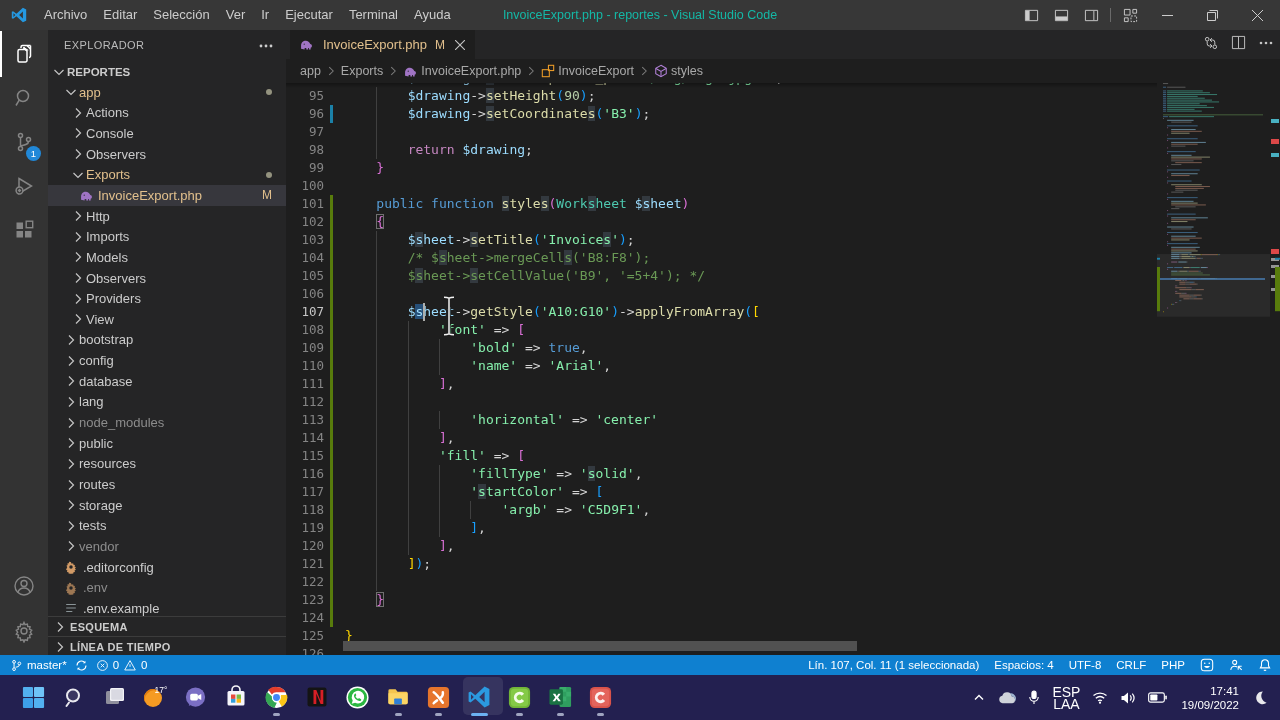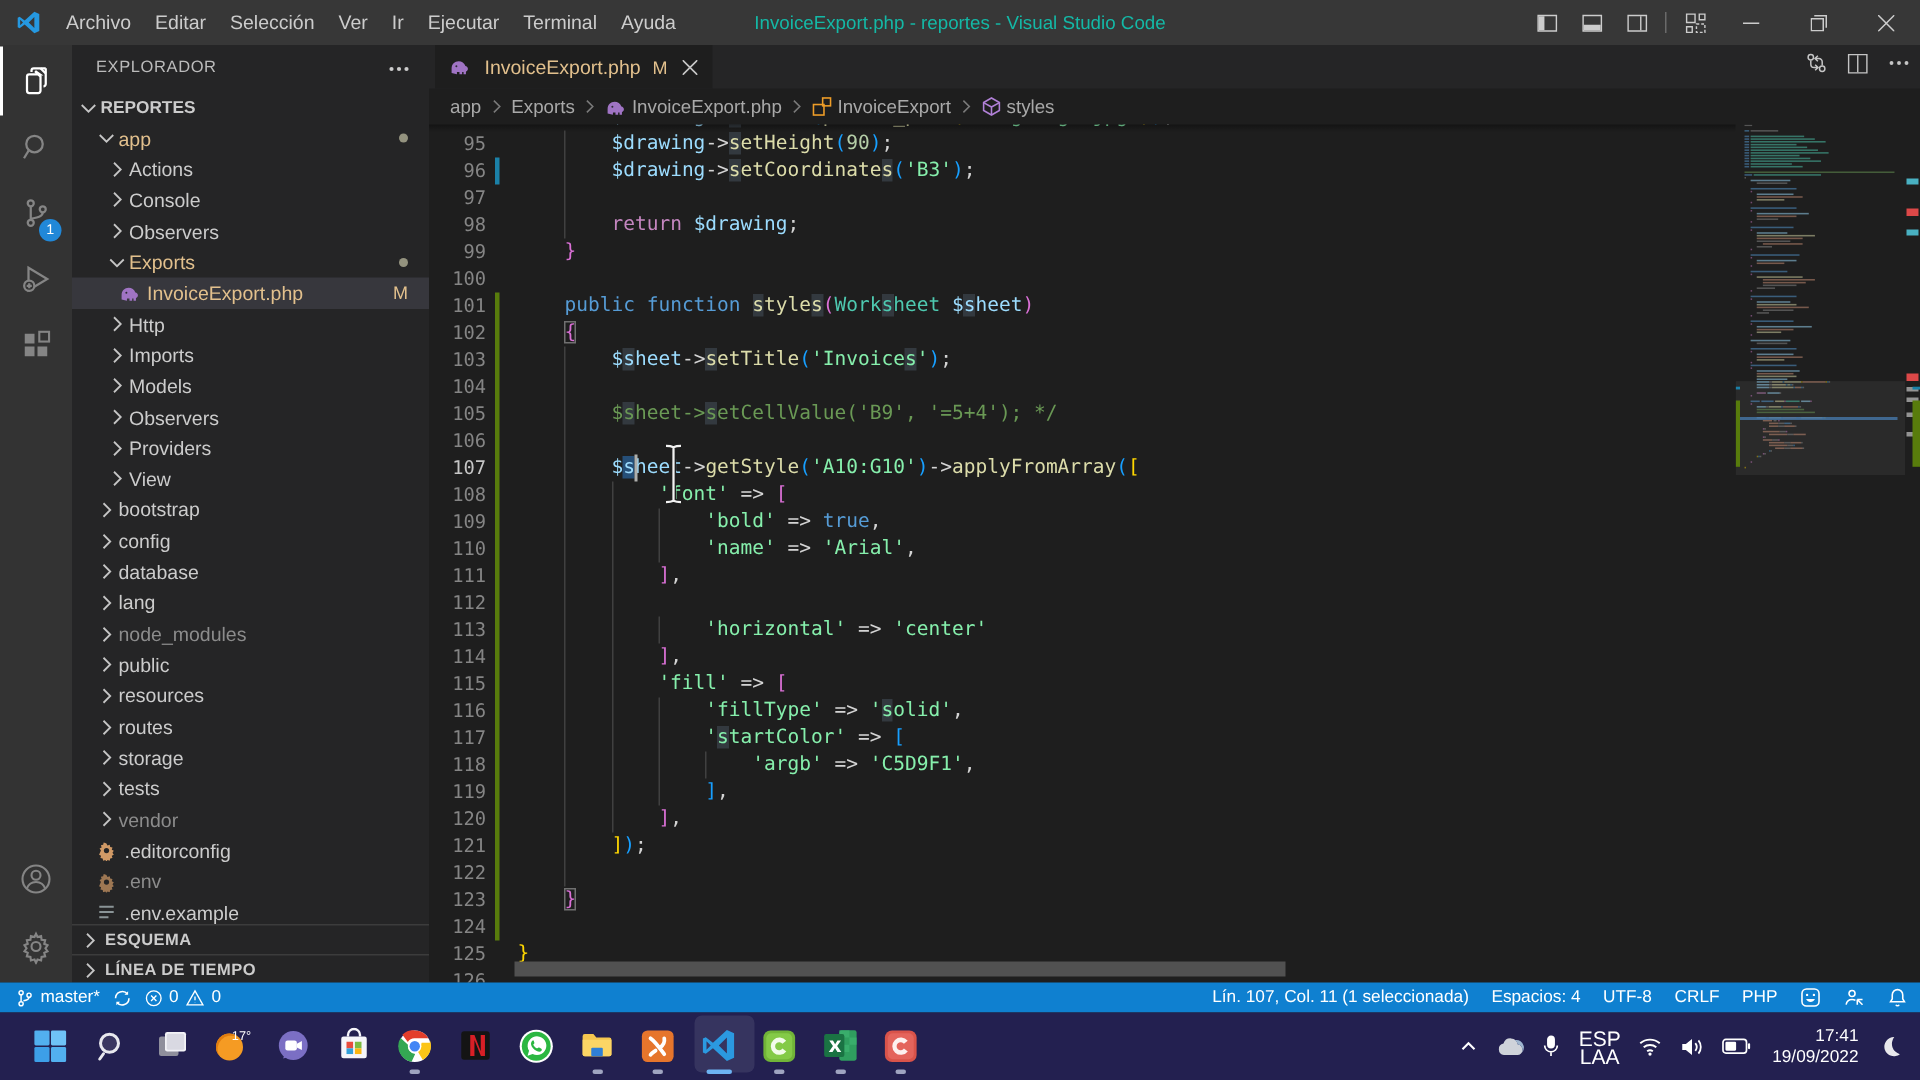--- a/index.html
+++ b/index.html
@@ -629,20 +629,21 @@
         <div class="codeline" style="top: 76px;"><span>    </span><span class="tok-b2">}</span></div>
         <div class="lnum" style="top: 94px;">100</div>
         <div class="codeline" style="top: 94px;"></div>
         <div class="lnum" style="top: 112px;">101</div>
         <div class="codeline" style="top: 112px;"><span>    </span><span class="tok-k">public</span><span> </span><span class="tok-k">function</span><span> </span><span class="tok-f"><span class="occ">s</span>tyle<span class="occ">s</span></span><span class="tok-b2">(</span><span class="tok-t">Work<span class="occ">s</span>heet</span><span> </span><span class="tok-v">$<span class="occ">s</span>heet</span><span class="tok-b2">)</span></div>
         <div class="lnum" style="top: 130px;">102</div>
         <div class="codeline" style="top: 130px;"><span>    </span><span class="tok-b2 boxtok">{</span></div>
         <div class="lnum" style="top: 148px;">103</div>
         <div class="codeline" style="top: 148px;"><span>        </span><span class="tok-v">$<span class="occ">s</span>heet</span><span class="tok-w">-&gt;</span><span class="tok-f"><span class="occ">s</span>etTitle</span><span class="tok-b3">(</span><span class="tok-s">'Invoice<span class="occ">s</span>'</span><span class="tok-b3">)</span><span class="tok-w">;</span></div>
         <div class="lnum" style="top: 166px;">104</div>
+        <div class="codeline" style="top: 166px;"><span>        </span><span class="tok-g">/* $<span class="occ">s</span>heet-&gt;mergeCell<span class="occ">s</span>('B8:F8');</span></div>
         <div class="lnum" style="top: 184px;">105</div>
         <div class="codeline" style="top: 184px;"><span>        </span><span class="tok-g">$<span class="occ">s</span>heet-&gt;<span class="occ">s</span>etCellValue('B9', '=5+4'); */</span></div>
         <div class="lnum" style="top: 202px;">106</div>
         <div class="codeline" style="top: 202px;"></div>
         <div class="lnum cur" style="top: 220px;">107</div>
         <div class="codeline" style="top: 220px;"><span>        </span><span class="tok-v">$<span class="selch">s</span>heet</span><span class="tok-w">-&gt;</span><span class="tok-f">getStyle</span><span class="tok-b3">(</span><span class="tok-s">'A10:G10'</span><span class="tok-b3">)</span><span class="tok-w">-&gt;</span><span class="tok-f">applyFromArray</span><span class="tok-b3">(</span><span class="tok-b1">[</span></div>
         <div class="lnum" style="top: 238px;">108</div>
         <div class="codeline" style="top: 238px;"><span>            </span><span class="tok-s">'font'</span><span> </span><span class="tok-w">=&gt;</span><span> </span><span class="tok-b2">[</span></div>
         <div class="lnum" style="top: 256px;">109</div>
         <div class="codeline" style="top: 256px;"><span>                </span><span class="tok-s">'bold'</span><span class="tok-w"> =&gt; </span><span class="tok-k">true</span><span class="tok-w">,</span></div>

